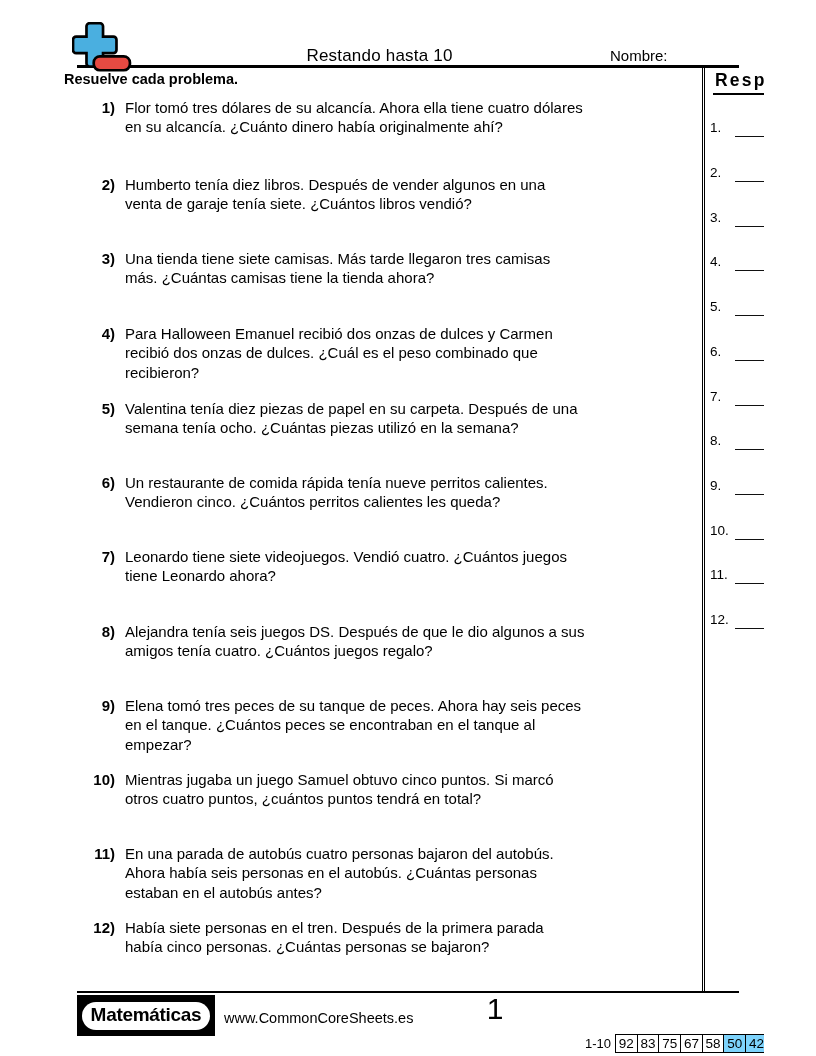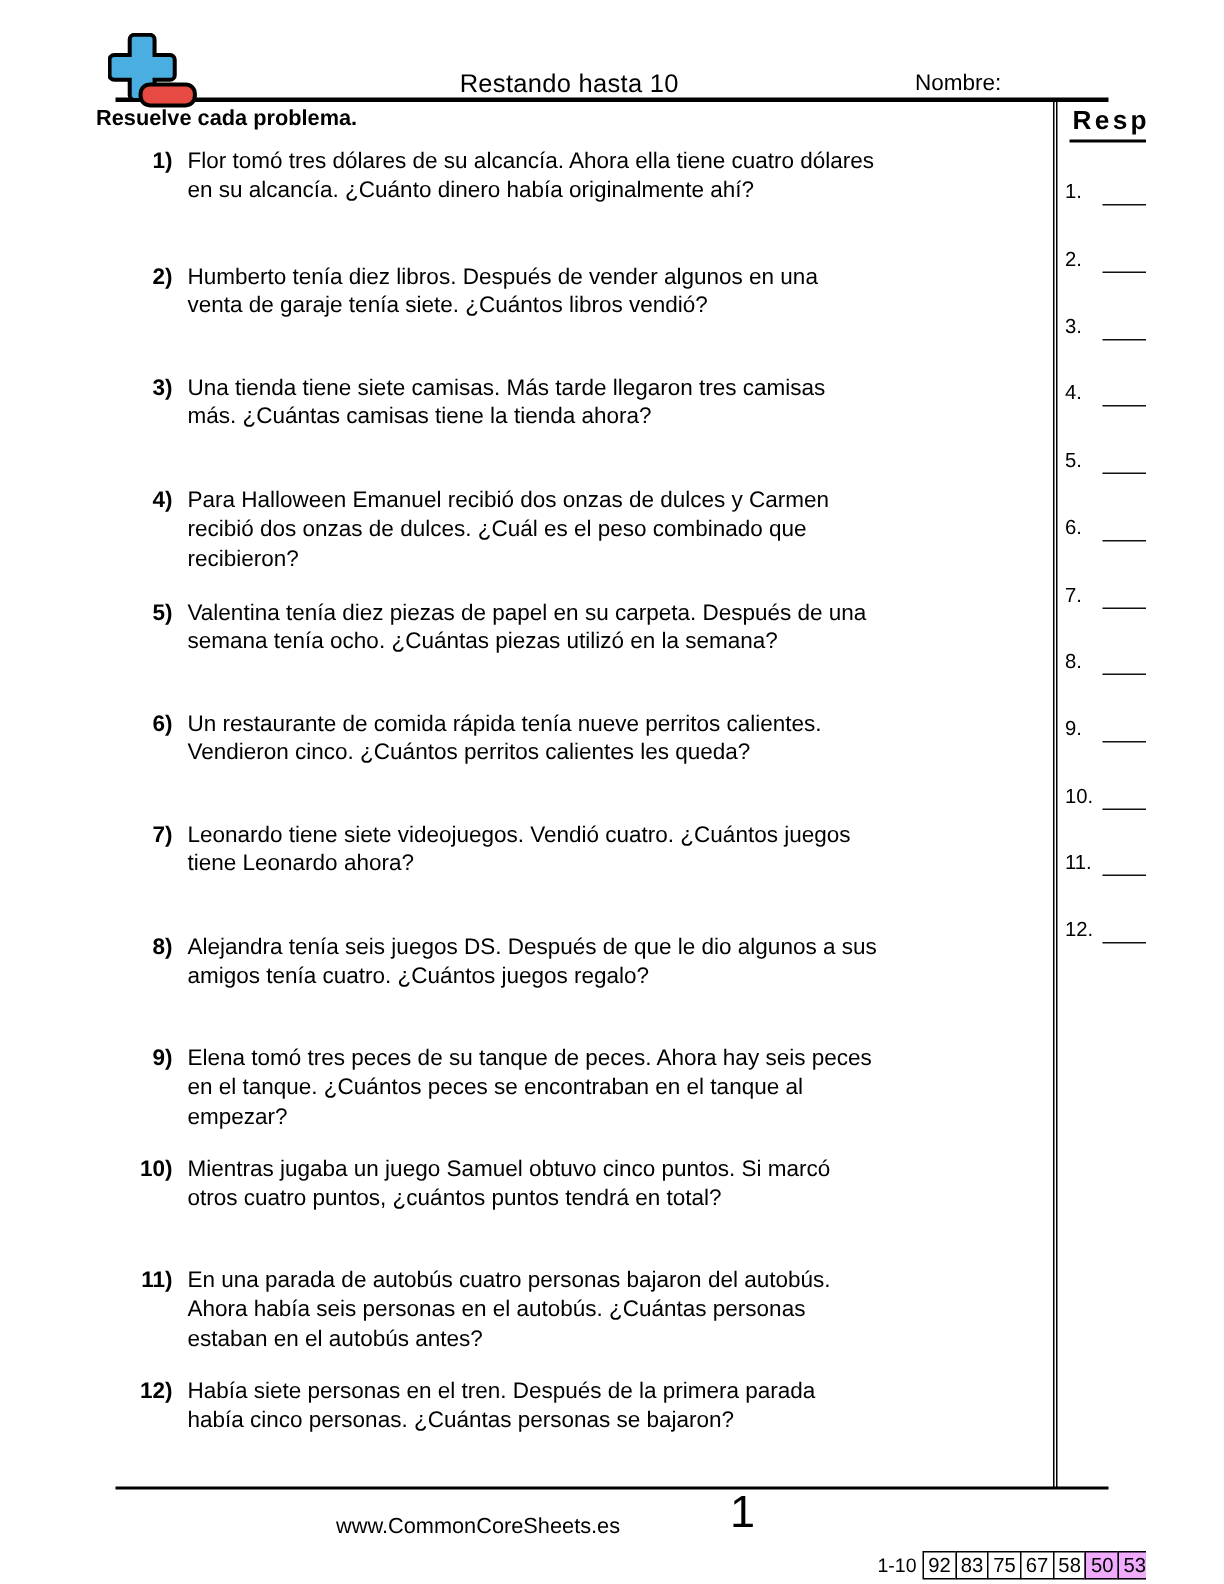--- a/index.html
+++ b/index.html
@@ -34,21 +34,21 @@
     display:flex; align-items:center; justify-content:center; }
   .brand-pill { background:#fff; border-radius:20px; padding:2px 9px 4px; font-weight:bold; font-size:19px; letter-spacing:-.3px; }
   .website { position:absolute; left:172px; top:1010px; font-size:14.5px; }
   .page-number { position:absolute; left:413px; top:992px; width:60px; text-align:center; font-size:30px; }
   .score-grid { position:absolute; left:519px; top:1034px; }
   .score-row { display:flex; }
   .score-row + .score-row { margin-top:-1px; }
   .score-label { width:45px; text-align:right; padding-right:5px; font-size:13px; line-height:19px; }
   .score-cell { width:22.7px; height:19px; border:1px solid #000; margin-left:-1px; text-align:center;
     font-size:13.5px; line-height:17px; background:#fff; }
-  .score-cell.hl { background:#f0abfc; }
+  .score-cell.hl { background:#7dd3fc; }
 </style>
 </head>
 <body>
 
 <div class="page">
 
   <svg class="logo" viewBox="0 0 58 48">
     <path d="M17 1 h10 a3 3 0 0 1 3 3 v10 h10 a3 3 0 0 1 3 3 v10 a3 3 0 0 1 -3 3 h-10 v10 a3 3 0 0 1 -3 3 h-10 a3 3 0 0 1 -3 -3 v-10 h-10 a3 3 0 0 1 -3 -3 v-10 a3 3 0 0 1 3 -3 h10 v-10 a3 3 0 0 1 3 -3 z" fill="#4aafe0" stroke="#000" stroke-width="2.6"></path>
     <rect x="21" y="33" width="35" height="13.5" rx="6" fill="#e64a42" stroke="#000" stroke-width="2.6"></rect>
   </svg>
@@ -154,32 +154,35 @@
   <div class="answer-row" style="top:567px">
       <span class="anum">11.</span>
       <span class="aline"></span>
     </div>
   <div class="answer-row" style="top:612px">
       <span class="anum">12.</span>
       <span class="aline"></span>
     </div>
 
   <div class="rule-bottom"></div>
+  <div class="brand-badge">
+    <span class="brand-pill">Matemáticas</span>
+  </div>
   <div class="website">www.CommonCoreSheets.es</div>
   <div class="page-number">1</div>
 
   <div class="score-grid">
     <div class="score-row">
       <span class="score-label">1-10</span>
       <span class="score-cell">92</span>
       <span class="score-cell">83</span>
       <span class="score-cell">75</span>
       <span class="score-cell">67</span>
       <span class="score-cell">58</span>
       <span class="score-cell hl">50</span>
-      <span class="score-cell hl">53</span>
+      <span class="score-cell hl">42</span>
       <span class="score-cell hl">23</span>
       <span class="score-cell hl">25</span>
       <span class="score-cell hl">17</span>
     </div>
   </div>
 
 </div>
 
 </body></html>

